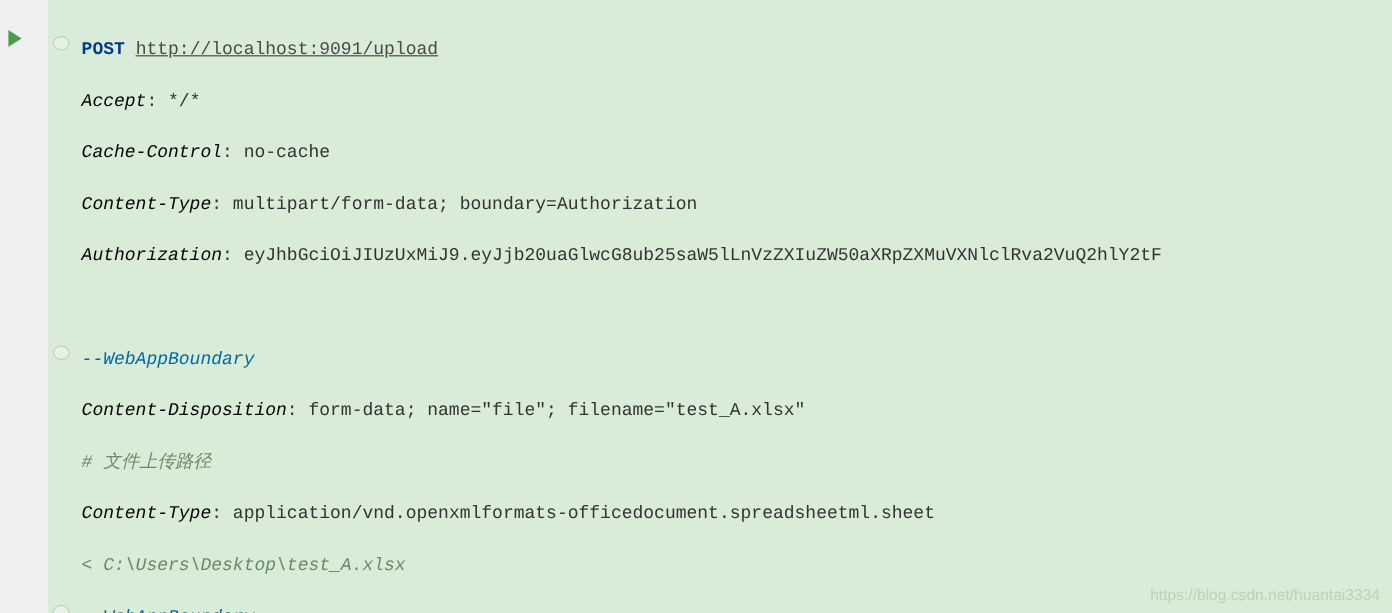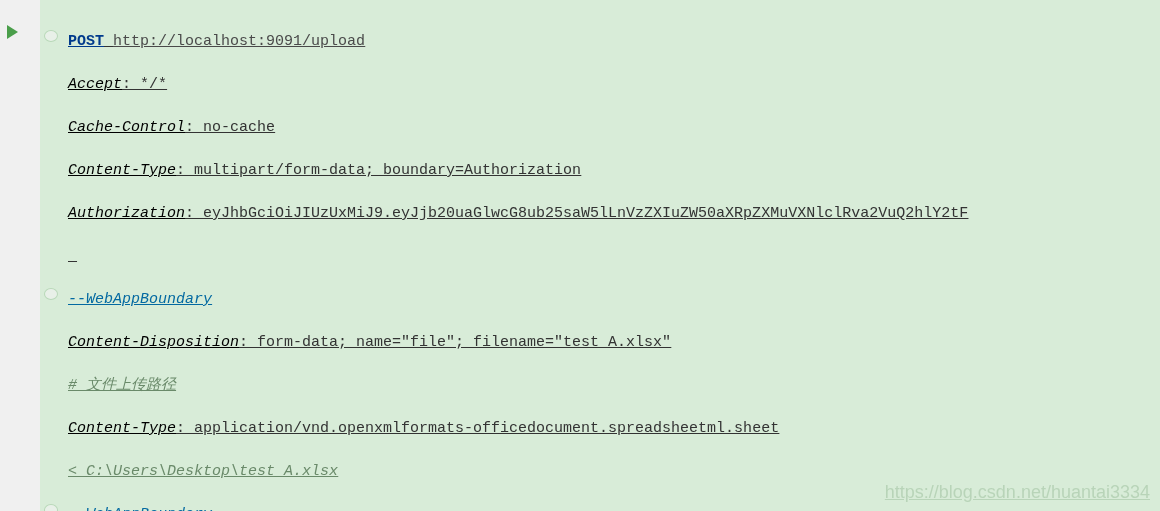--- a/index.html
+++ b/index.html
@@ -1,19 +1,18 @@
 <!DOCTYPE html>
 <html><head>
   <meta charset="utf-8">
   <style>
     * {
       margin: 0;
       padding: 0;
       box-sizing: border-box;
-      text-decoration: underline;
     }
     body {
       font-family: "Courier New", Consolas, monospace;
       font-size: 15px;
       background: #f0f0f0;
       width: 1160px;
       height: 511px;
       overflow: hidden;
       position: relative;
     }
@@ -99,21 +98,21 @@
     .angle {
       color: #6a8a6a;
       font-style: italic;
     }
     .watermark {
       position: absolute;
       right: 10px;
       bottom: 8px;
       color: #a8c8a8;
       font-family: Arial, sans-serif;
-      font-size: 18px;
+      font-size: 13px;
       opacity: 0.65;
     }
   </style>
 </head>
 <body>
 
 <div class="gutter">
   <div class="run-icon"></div>
 </div>
 

